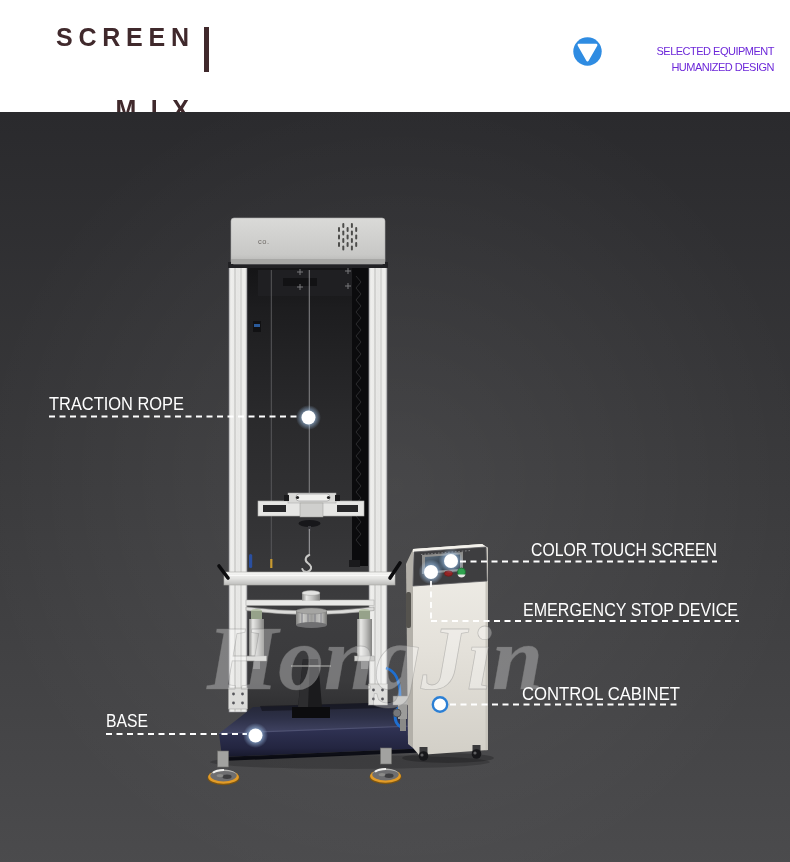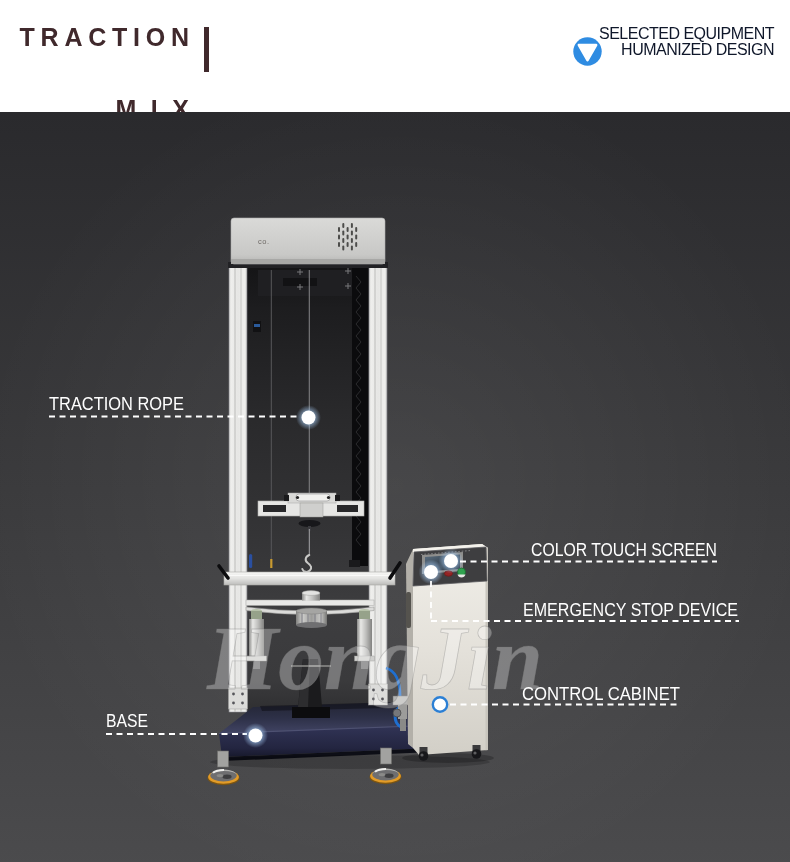--- a/index.html
+++ b/index.html
@@ -2,32 +2,32 @@
 <html><head>
 <meta charset="utf-8">
 <style>
   html,body{margin:0;padding:0;}
   .page{position:relative;width:790px;height:862px;overflow:hidden;background:#fff;font-family:"Liberation Sans",sans-serif;}
   .header{position:absolute;left:0;top:0;width:790px;height:106px;background:#ffffff;}
   .title{position:absolute;left:0;top:24px;width:189px;text-align:right;color:#40292c;font-weight:bold;line-height:26px;opacity:0.999;}
   .title .l1{font-size:25px;letter-spacing:5.75px;margin-right:-5.75px;}
   .title .l2{font-size:25px;letter-spacing:14.5px;margin-right:-14.5px;margin-top:46px;}
   .bar{position:absolute;left:204px;top:27px;width:5px;height:45px;background:#40292c;}
-  .tagline{position:absolute;right:16px;top:26px;width:300px;text-align:right;color:#0f172a;font-size:16px;line-height:15.8px;letter-spacing:-0.5px;opacity:0.999;}
+  .tagline{position:absolute;right:16px;top:44px;width:300px;text-align:right;color:#6d28d9;font-size:11px;line-height:15.8px;letter-spacing:-0.5px;opacity:0.999;}
   .hicon{position:absolute;left:573px;top:37px;}
   .scene{position:absolute;left:0;top:112px;width:790px;height:756px;}
 </style>
 </head>
 <body>
 <div class="page">
 
   <div class="header">
 
     <div class="title">
-        <div class="l1">TRACTION</div>
+        <div class="l1">SCREEN</div>
         <div class="l2">MIX</div>
       </div>
 
     <div class="bar"></div>
 
     <svg class="hicon" width="29" height="29" viewBox="0 0 29 29">
       <circle cx="14.5" cy="14.5" r="14.2" fill="#2f8ce2"></circle>
       <path d="M5.9 8 L23.1 8 L14.5 23.2 Z" fill="#ffffff" stroke="#ffffff" stroke-width="2.6" stroke-linejoin="round"></path>
     </svg>
 

